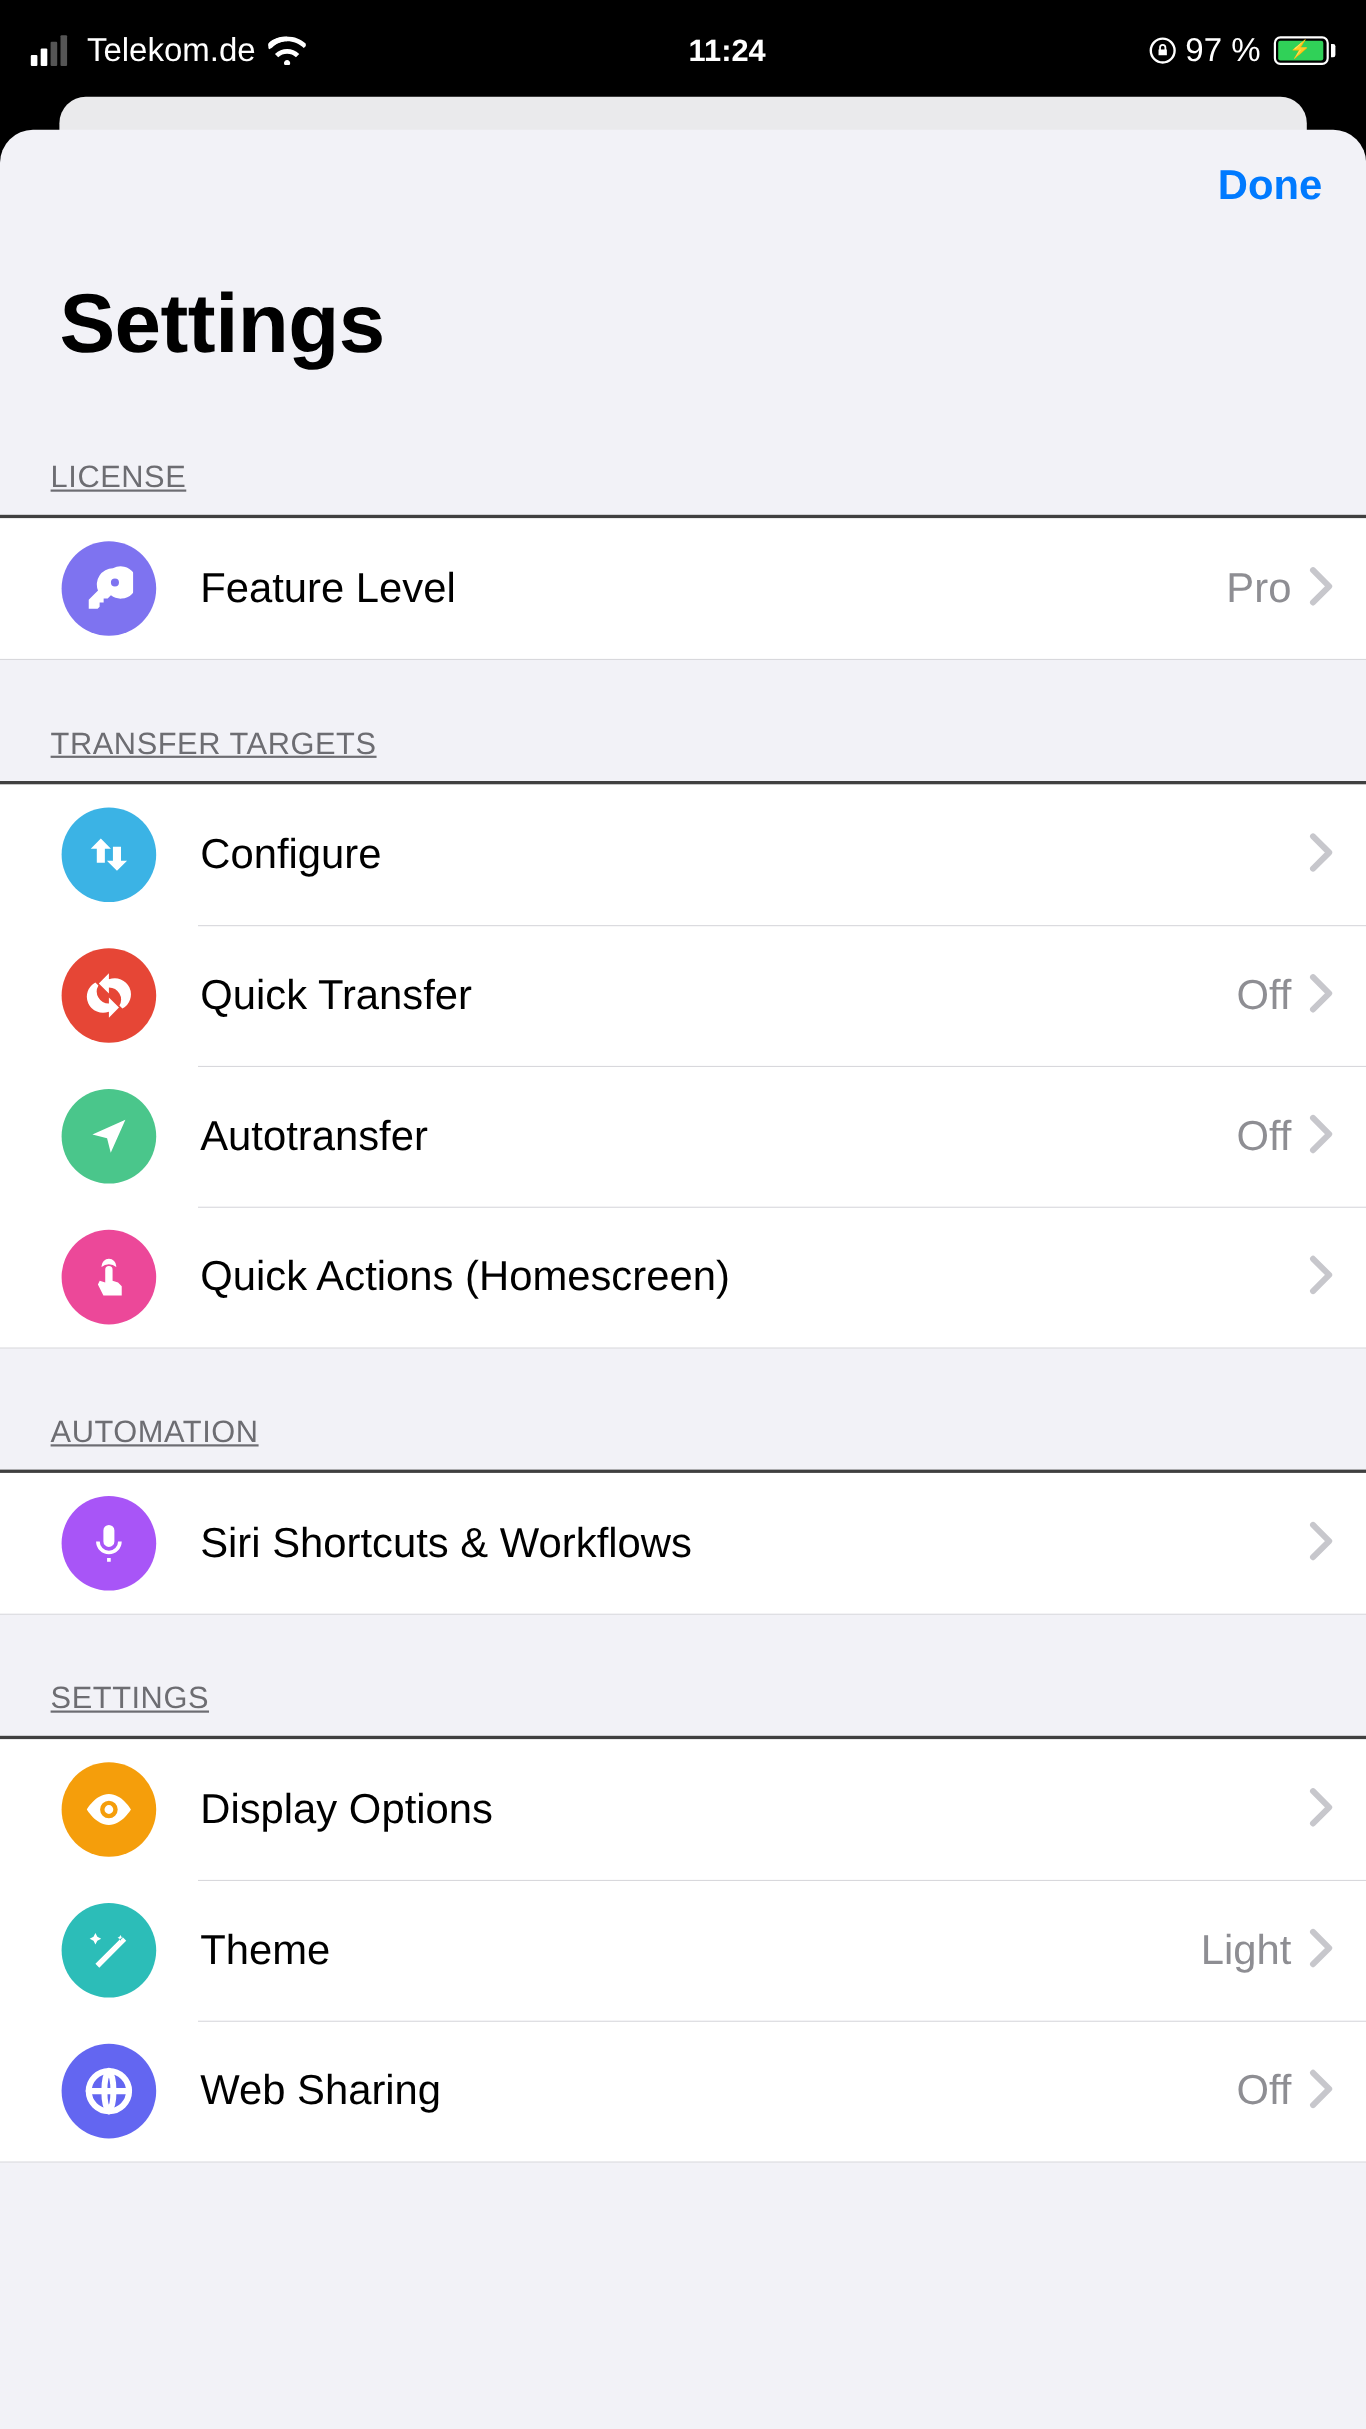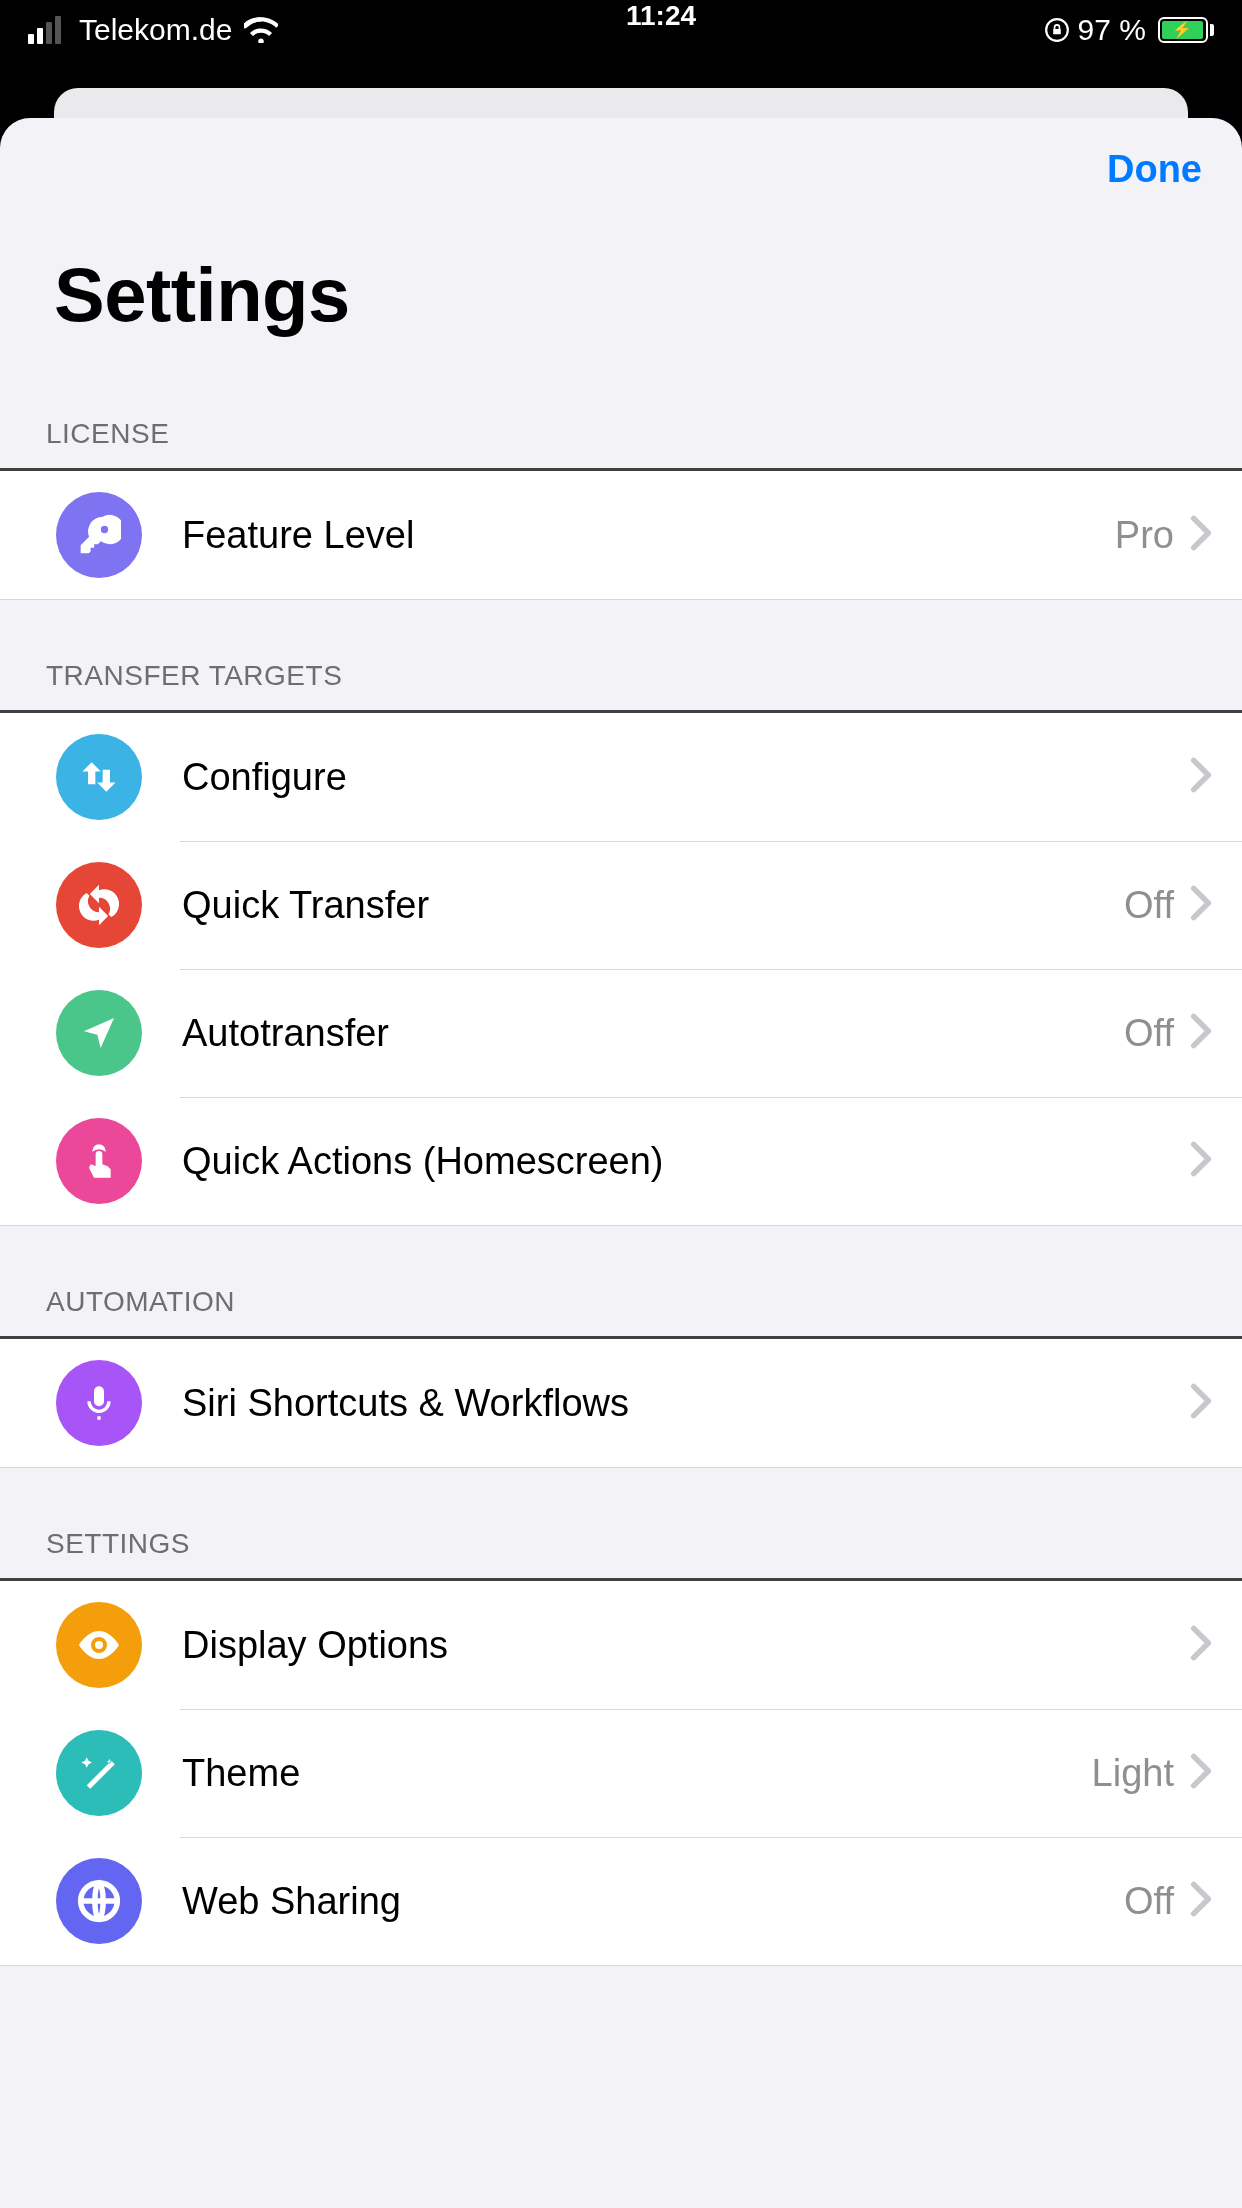--- a/index.html
+++ b/index.html
@@ -9,24 +9,26 @@
       width: 1242px;
       height: 2208px;
       overflow: hidden;
       position: relative;
     }
 
     
     .status-bar {
       height: 60px;
       display: flex;
+      align-items: center;
       padding: 0 28px;
       color: #fff;
       font-size: 30px;
       font-weight: 500;
+      margin-top: 16px;
     }
     .status-left { display: flex; align-items: center; gap: 12px; }
     .status-center { flex: 1; text-align: center; font-weight: 600; font-size: 28px; }
     .status-right { display: flex; align-items: center; gap: 8px; }
     .signal-bars { display: flex; align-items: flex-end; gap: 3px; }
     .bar { width: 6px; background: #fff; border-radius: 1px; }
     .bar.dim { background: #555; }
     .b1 { height: 10px; } .b2 { height: 16px; } .b3 { height: 22px; } .b4 { height: 28px; }
     .carrier { font-size: 30px; margin-left: 6px; }
     .wifi-icon { width: 34px; height: 26px; }
@@ -78,20 +80,21 @@
       margin-top: 60px;
       padding-left: 14px;
     }
 
     .section-header {
       color: #6d6d72;
       font-size: 28px;
       letter-spacing: 0.5px;
       padding: 60px 46px 18px 46px;
       text-transform: uppercase;
+      text-decoration: underline;
     }
     .section-header.first { padding-top: 80px; }
 
     .group { background: #fff; border-top: 3px solid #404040; border-bottom: 1px solid #d8d8dc; }
     .row {
       display: flex;
       align-items: center;
       min-height: 128px;
       padding: 0 30px 0 56px;
       position: relative;

